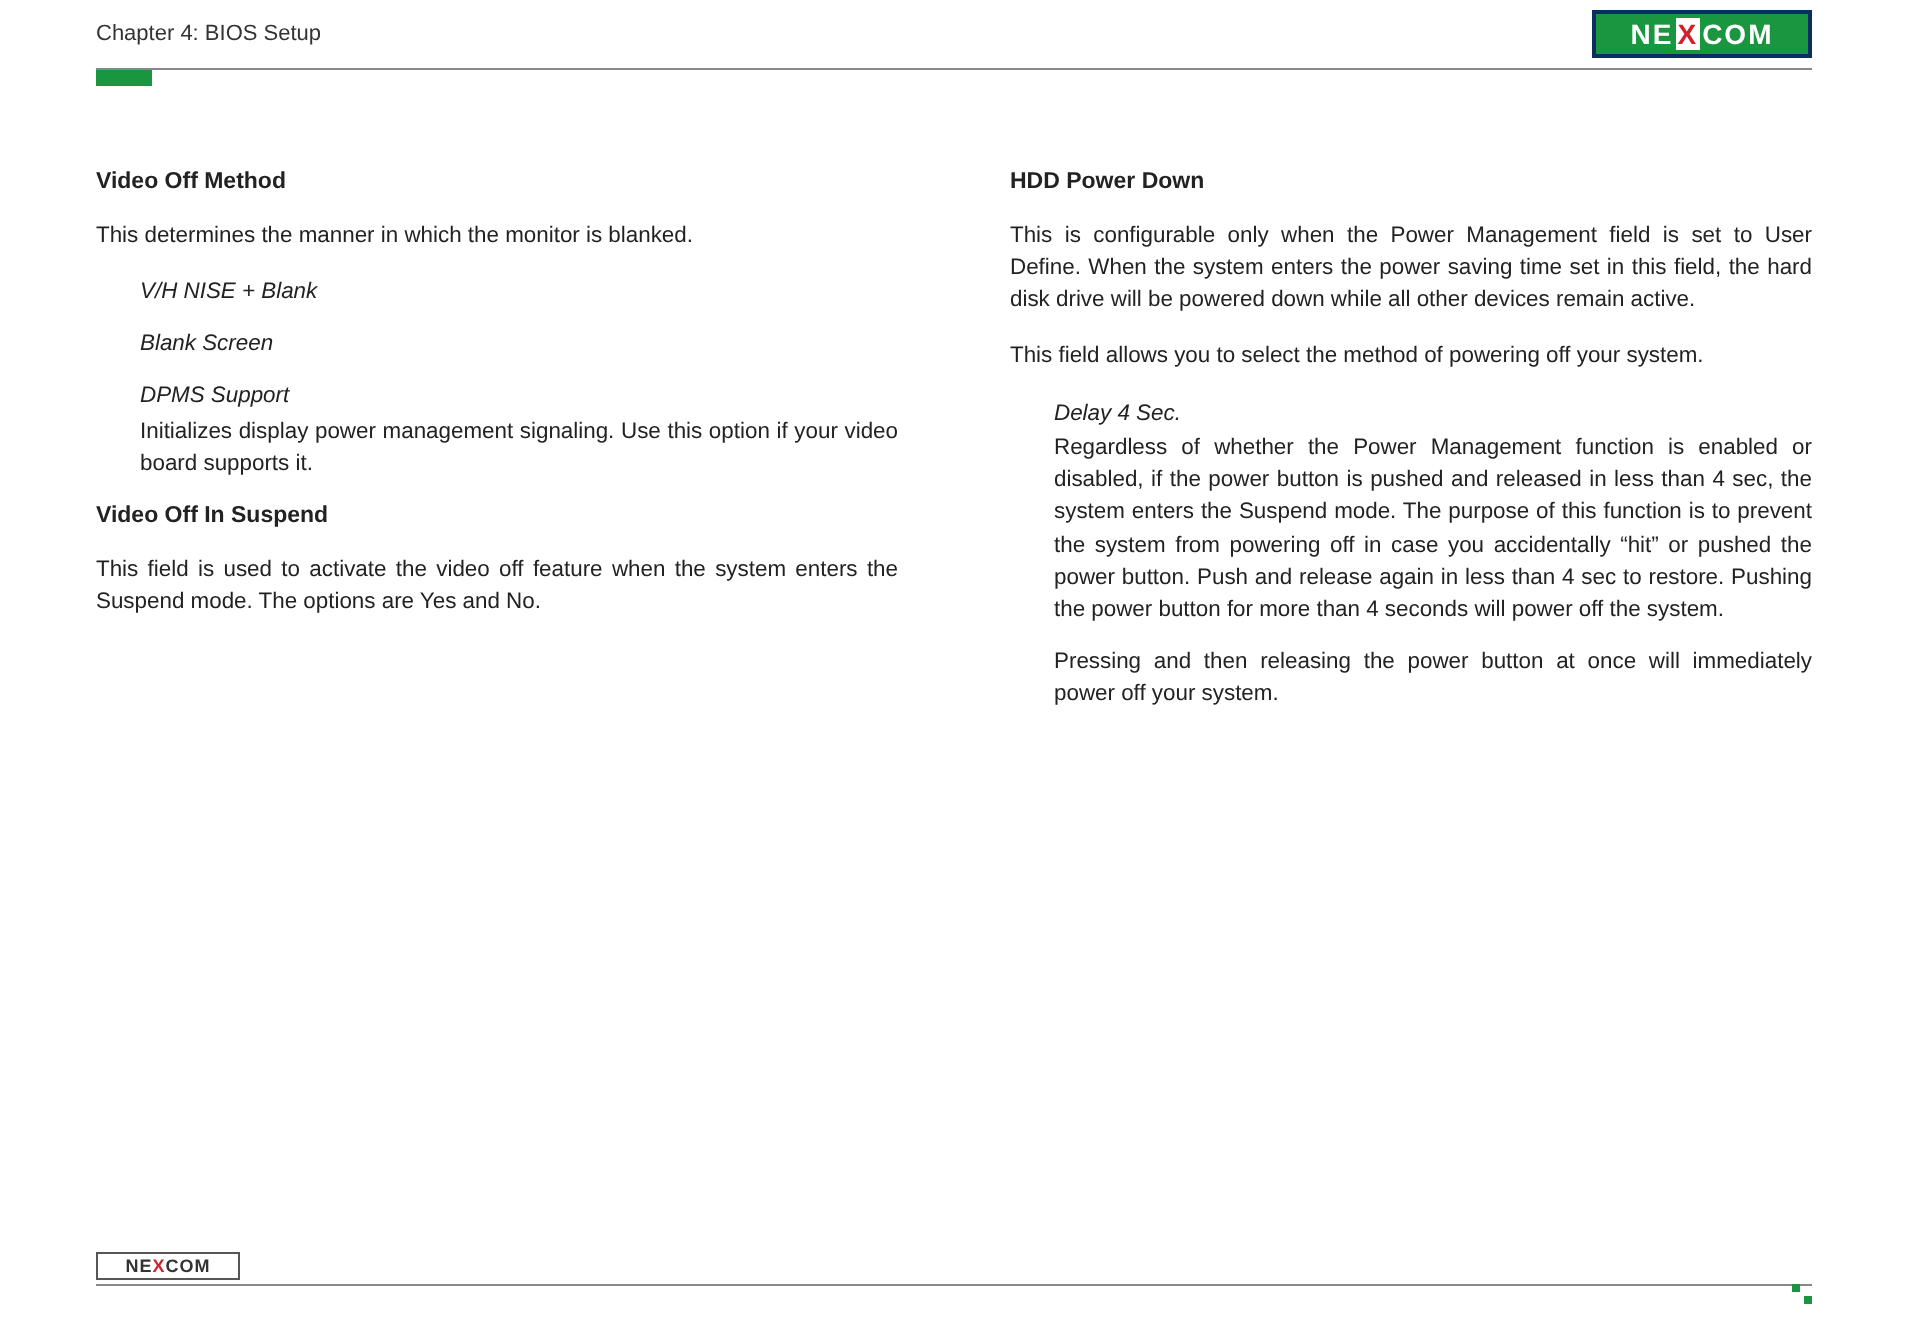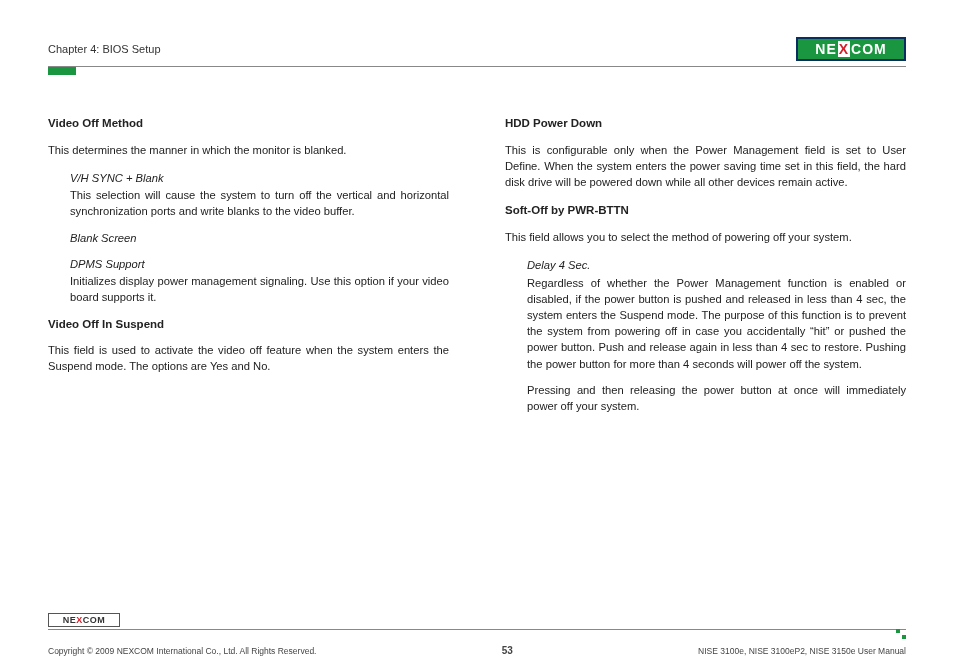--- a/index.html
+++ b/index.html
@@ -5,21 +5,21 @@
   * { box-sizing: border-box; margin: 0; padding: 0; }
   body {
     width: 954px;
     height: 672px;
     background: #fff;
     font-family: Arial, Helvetica, sans-serif;
     color: #222;
     position: relative;
   }
   .page {
-    padding: 36px 48px 0 48px;
+    padding: 4px 48px 0 48px;
   }
   .header-row {
     display: flex;
     justify-content: space-between;
     align-items: center;
     height: 26px;
   }
   .chapter {
     font-size: 11px;
     color: #333;
@@ -103,22 +103,21 @@
     </div>
   </div>
   <div class="rule-top"></div>
 
   <div class="content">
     <div class="col">
       <div class="sect">
         <div class="h">Video Off Method</div>
         <div class="p">This determines the manner in which the monitor is blanked.</div>
         <div class="sub">
-          <span class="it">V/H SYNC + Blank</span>
-          <div class="txt">This selection will cause the system to turn off the vertical and horizontal synchronization ports and write blanks to the video buffer.</div>
+          <span class="it">V/H NISE + Blank</span>
         </div>
         <div class="sub">
           <span class="it">Blank Screen</span>
         </div>
         <div class="sub">
           <span class="it">DPMS Support</span>
           <div class="txt">Initializes display power management signaling. Use this option if your video board supports it.</div>
         </div>
       </div>
       <div class="sect">
@@ -126,39 +125,33 @@
         <div class="p">This field is used to activate the video off feature when the system enters the Suspend mode. The options are Yes and No.</div>
       </div>
     </div>
 
     <div class="col">
       <div class="sect">
         <div class="h">HDD Power Down</div>
         <div class="p">This is configurable only when the Power Management field is set to User Define. When the system enters the power saving time set in this field, the hard disk drive will be powered down while all other devices remain active.</div>
       </div>
       <div class="sect">
-        <div class="h">Soft-Off by PWR-BTTN</div>
         <div class="p">This field allows you to select the method of powering off your system.</div>
         <div class="sub">
           <span class="it">Delay 4 Sec.</span>
           <div class="txt">Regardless of whether the Power Management function is enabled or disabled, if the power button is pushed and released in less than 4 sec, the system enters the Suspend mode. The purpose of this function is to prevent the system from powering off in case you accidentally “hit” or pushed the power button. Push and release again in less than 4 sec to restore. Pushing the power button for more than 4 seconds will power off the system.</div>
         </div>
         <div class="sub">
           <div class="txt">Pressing and then releasing the power button at once will immediately power off your system.</div>
         </div>
       </div>
     </div>
   </div>
 </div>
 
 <div class="footer">
   <div class="footer-logo">
     <span>NE</span>
       <span class="x2">X</span>
       <span>COM</span>
   </div>
   <div class="footer-rule"></div>
-  <div class="footer-row">
-    <div>Copyright © 2009 NEXCOM International Co., Ltd. All Rights Reserved.</div>
-    <div class="pg">53</div>
-    <div>NISE 3100e, NISE 3100eP2, NISE 3150e User Manual</div>
-  </div>
 </div>
 
 </body></html>

